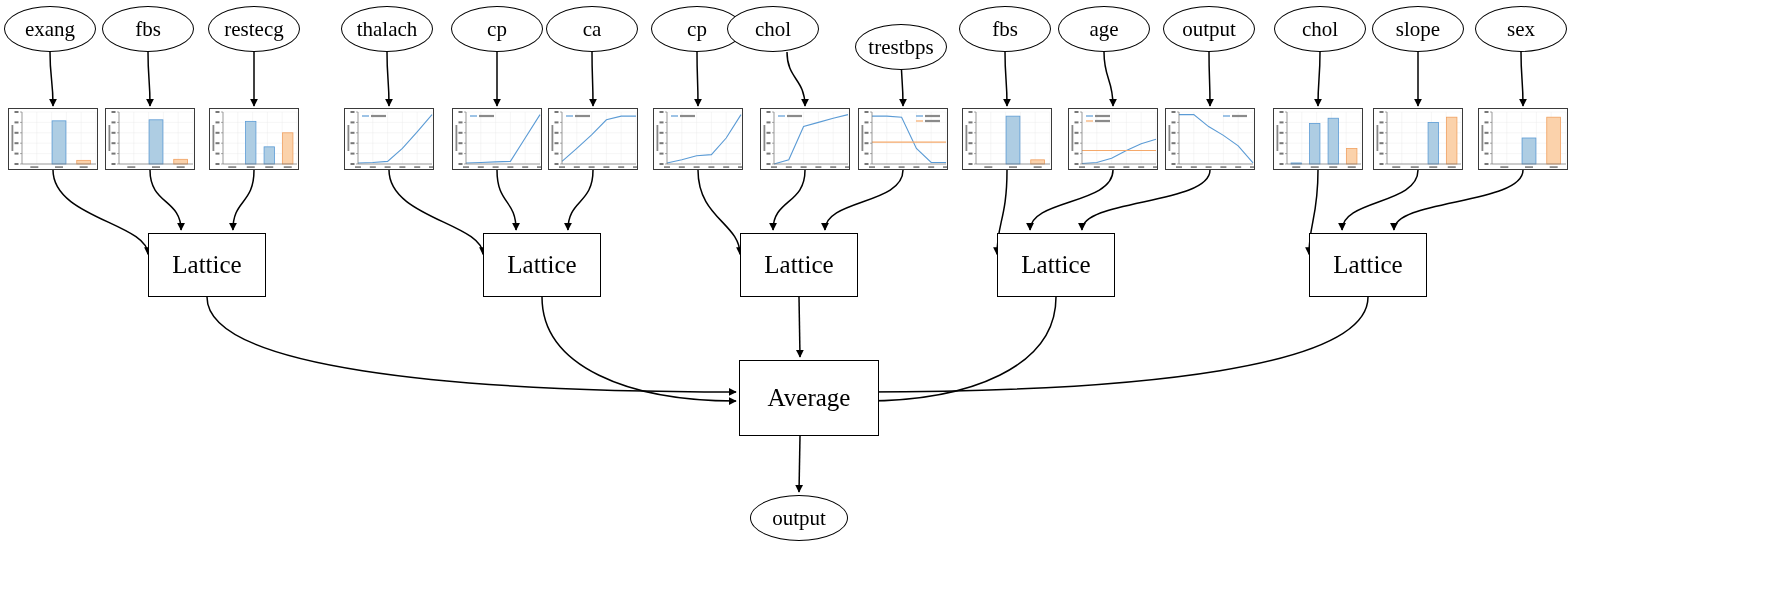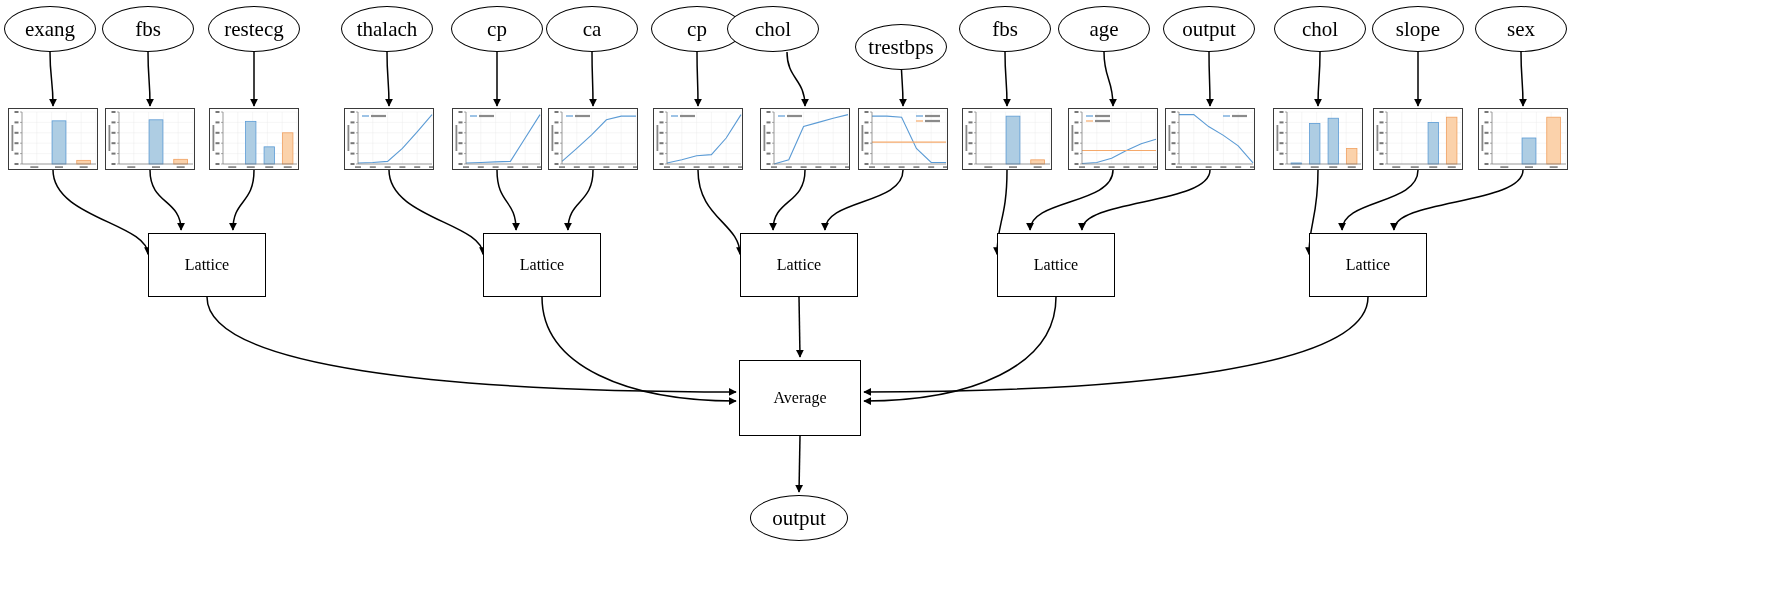--- a/index.html
+++ b/index.html
@@ -5,21 +5,21 @@
   html,body{margin:0;padding:0;background:#ffffff;}
   body{width:1768px;height:615px;position:relative;overflow:hidden;
        font-family:"Liberation Serif","DejaVu Serif",serif;}
   #stage{position:absolute;left:0;top:0;width:1768px;height:615px;}
   svg.edges{position:absolute;left:0;top:0;width:1768px;height:615px;pointer-events:none;}
   .node-ellipse{position:absolute;border:1.4px solid #000;border-radius:50%;
       background:#fff;display:flex;align-items:center;justify-content:center;
       font-size:21px;color:#000;box-sizing:border-box;}
   .node-box{position:absolute;border:1.6px solid #000;background:#fff;
       display:flex;align-items:center;justify-content:center;
-      font-size:16px;color:#000;box-sizing:border-box;}
+      font-size:25px;color:#000;box-sizing:border-box;}
   .thumb{position:absolute;border:1.5px solid #3a3a3a;background:#fff;
       box-sizing:border-box;overflow:hidden;}
   .thumb svg{display:block;}
 </style>
 </head>
 <body>
 
 <div id="stage">
   <svg class="edges" id="edge-layer" viewBox="0 0 1768 615">
     <defs>
@@ -719,20 +719,20 @@
       </div>
       <div class="node-box" style="left: 740px; top: 233px; width: 118px; height: 64px;">
         <span>Lattice</span>
       </div>
       <div class="node-box" style="left: 997px; top: 233px; width: 118px; height: 64px;">
         <span>Lattice</span>
       </div>
       <div class="node-box" style="left: 1309px; top: 233px; width: 118px; height: 64px;">
         <span>Lattice</span>
       </div>
-      <div class="node-box" style="left: 739px; top: 360px; width: 122px; height: 76px;">
+      <div class="node-box" style="left: 739px; top: 360px; width: 140px; height: 76px;">
         <span>Average</span>
       </div>
       <div class="node-ellipse" style="left: 750px; top: 495px; width: 98px; height: 46px; justify-content: center;">
         <span>output</span>
       </div>
     </div>
 </div>
 
 </body></html>

